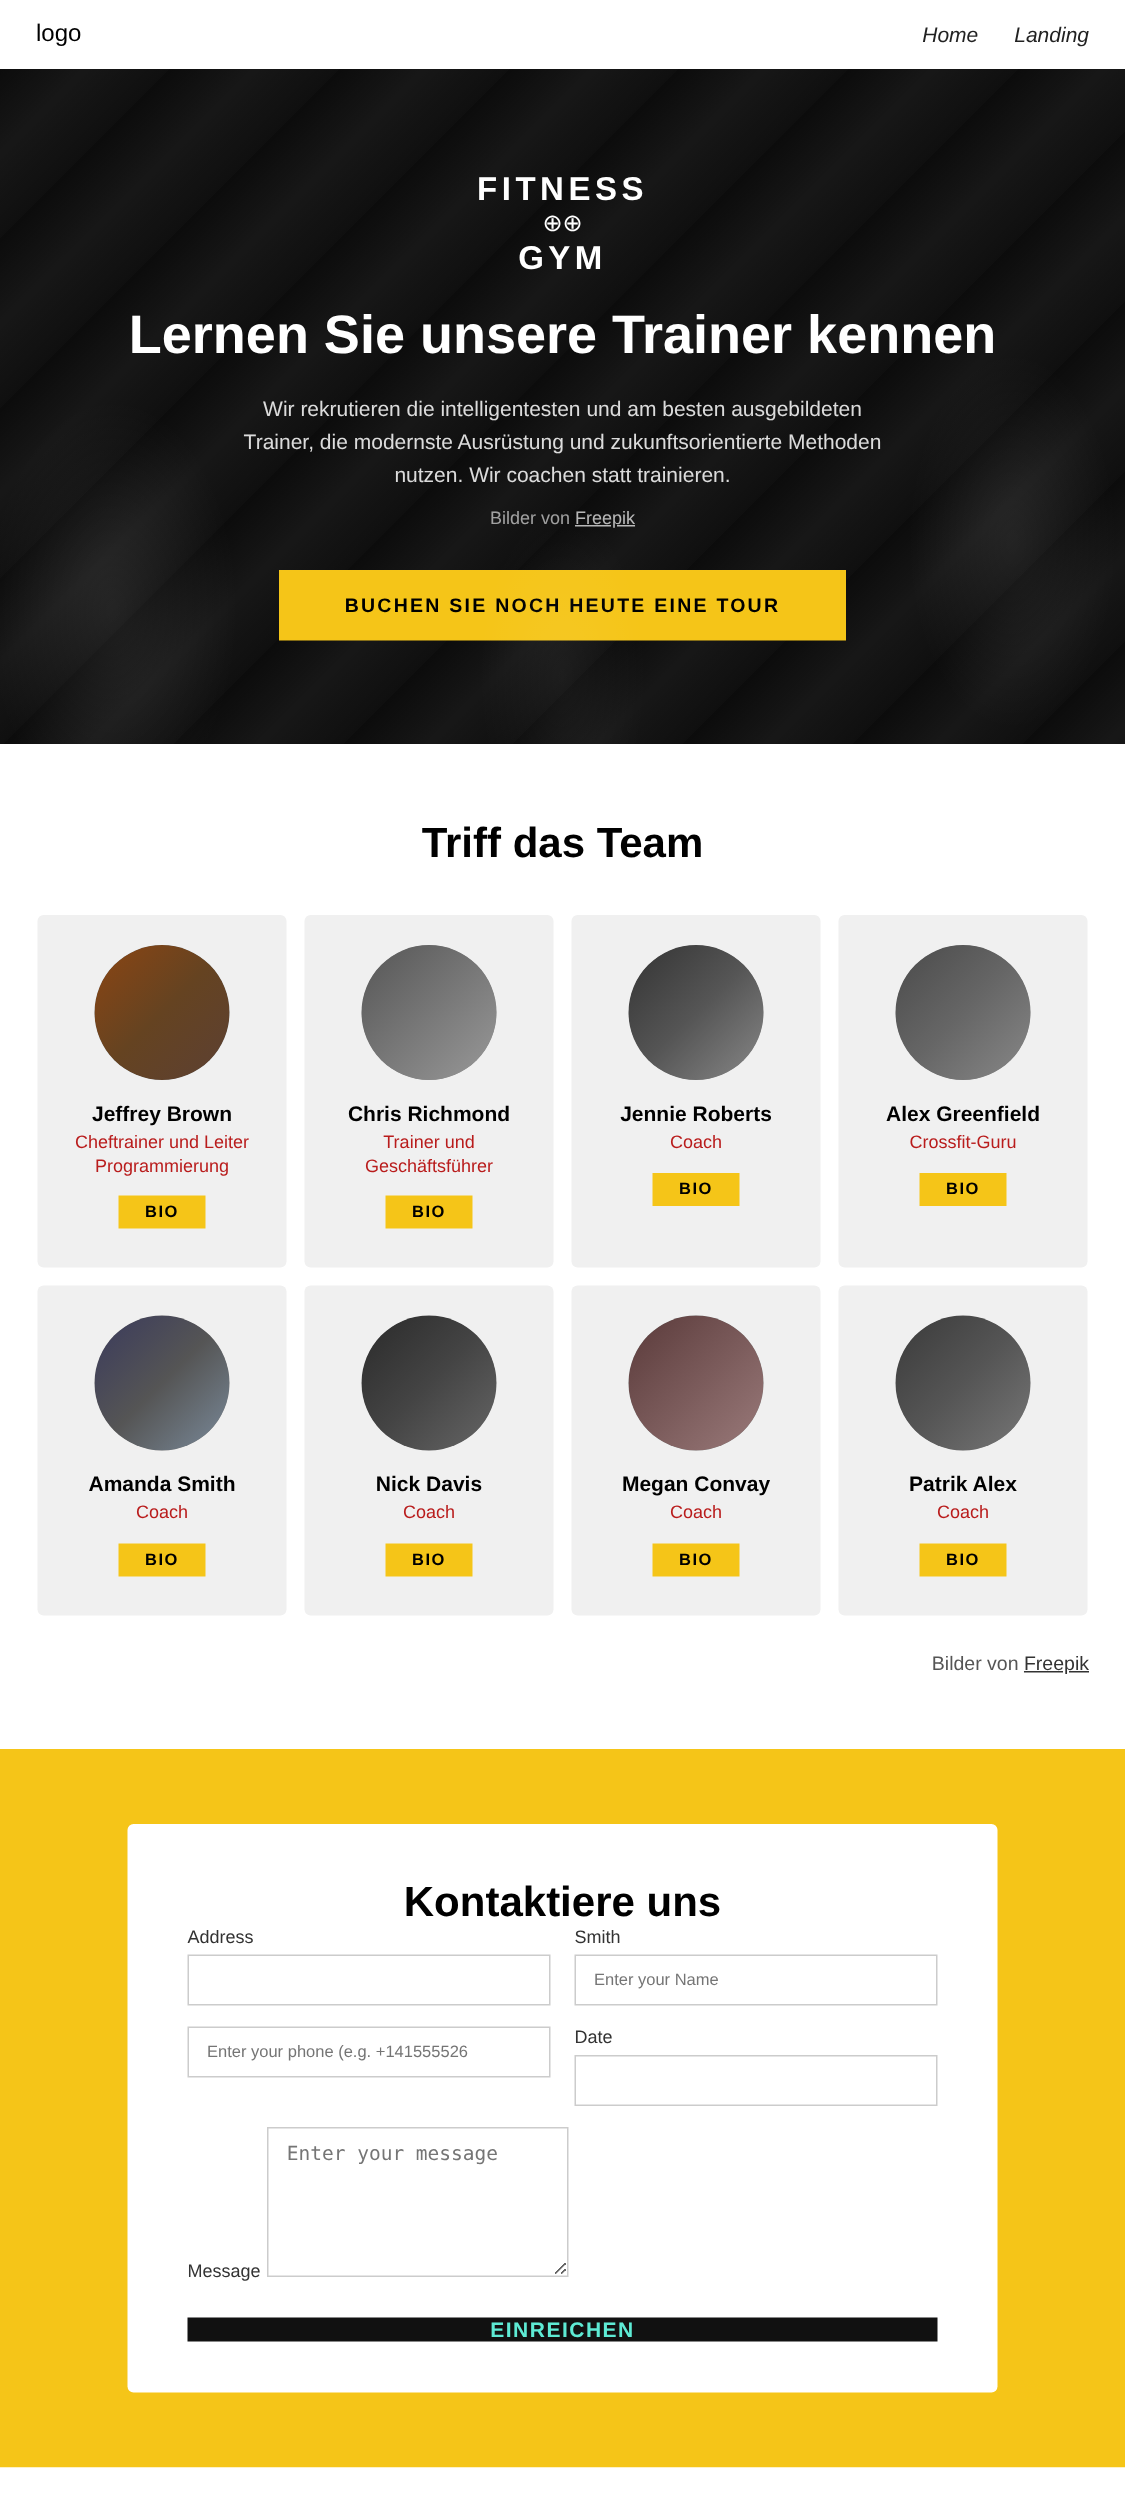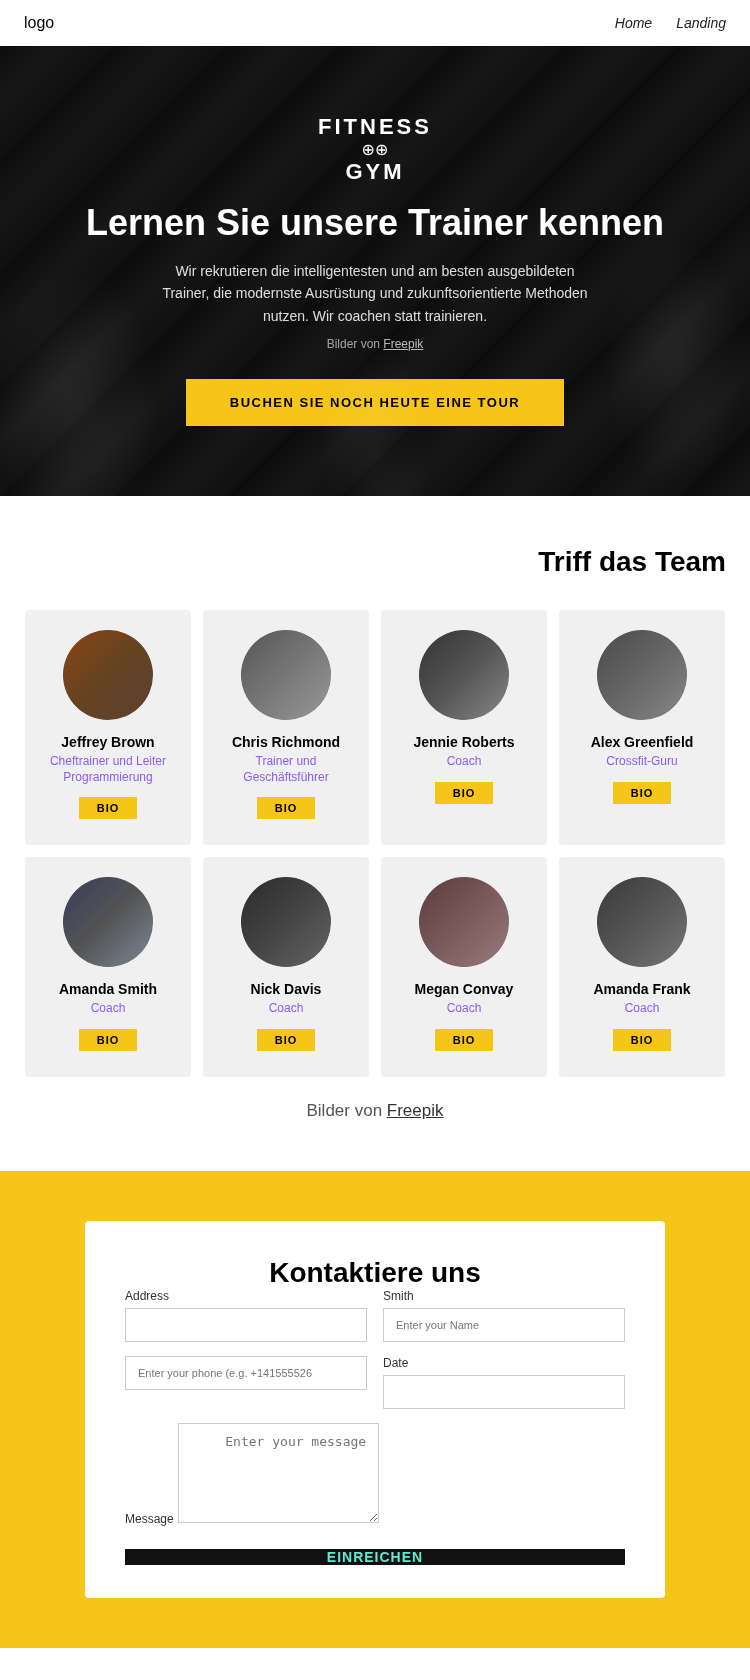--- a/index.html
+++ b/index.html
@@ -51,21 +51,21 @@
       display: flex; flex-direction: column; align-items: center; margin-bottom: 18px;
     }
     .gym-logo-text {
       font-size: 22px; font-weight: 900; letter-spacing: 3px; line-height: 1;
       text-transform: uppercase; color: #fff;
     }
     .gym-logo-icon { font-size: 16px; color: #fff; margin: 2px 0; }
 
     
     .team-section { padding: 50px 24px 20px; background: #fff; }
-    .team-title { text-align: right; font-size: 28px; font-weight: 900; margin-bottom: 32px; }
+    .team-title { text-align: center; font-size: 28px; font-weight: 900; margin-bottom: 32px; }
     .team-grid {
       display: grid; grid-template-columns: repeat(4, 1fr); gap: 12px;
       max-width: 700px; margin: 0 auto;
     }
     .team-card {
       background: #f0f0f0; border-radius: 4px; padding: 20px 12px 26px;
       display: flex; flex-direction: column; align-items: center; text-align: center;
     }
     .avatar {
       width: 90px; height: 90px; border-radius: 50%; background: #888;
@@ -80,49 +80,49 @@
     .av-jeffrey { background: linear-gradient(135deg, #8B4513, #654321, #5C4033); }
     .av-chris { background: linear-gradient(135deg, #555, #777, #999); }
     .av-jennie { background: linear-gradient(135deg, #333, #555, #888); }
     .av-alex { background: linear-gradient(135deg, #4a4a4a, #666, #888); }
     .av-amanda { background: linear-gradient(135deg, #3a3a5c, #555, #7a8a9a); }
     .av-nick { background: linear-gradient(135deg, #2a2a2a, #444, #666); }
     .av-megan { background: linear-gradient(135deg, #5a3a3a, #7a5a5a, #9a7a7a); }
     .av-patrik { background: linear-gradient(135deg, #3a3a3a, #555, #777); }
 
     .member-name { font-size: 14px; font-weight: 700; margin-bottom: 4px; }
-    .member-role { font-size: 12px; color: #8b5cf6; margin-bottom: 12px; line-height: 1.3; }
+    .member-role { font-size: 12px; color: #b91c1c; margin-bottom: 12px; line-height: 1.3; }
     .bio-btn {
       background: #f5c518; color: #000; font-size: 11px; font-weight: 700;
       letter-spacing: 1px; padding: 5px 18px; border: none; cursor: pointer;
       text-transform: uppercase;
     }
 
-    .team-credit { text-align: center; font-size: 17px; color: #555; margin-top: 24px; margin-bottom: 0; }
+    .team-credit { text-align: right; font-size: 13px; color: #555; margin-top: 24px; margin-bottom: 0; }
     .team-credit a { color: #333; text-decoration: underline; }
 
     
     .contact-section {
       background: #f5c518; padding: 50px 24px; margin-top: 30px;
     }
     .contact-card {
       background: #fff; border-radius: 4px; padding: 36px 40px 32px;
       max-width: 580px; margin: 0 auto;
     }
     .contact-title { font-size: 28px; font-weight: 900; text-align: center; }
     .form-row { display: flex; gap: 16px; margin-bottom: 14px; }
     .form-col { display: flex; flex-direction: column; flex: 1; justify-content: space-between; }
     .form-label { font-size: 12px; color: #333; margin-bottom: 5px; }
     .form-input {
       border: 1px solid #ccc; padding: 10px 12px; font-size: 11px;
       color: #999; outline: none; background: #fff;
     }
     .form-textarea {
       border: 1px solid #ccc; padding: 10px 12px; font-size: 13px;
-      color: #999; outline: none; resize: vertical; height: 100px; background: #fff; text-align: right;
+      color: #999; outline: none; resize: vertical; height: 100px; background: #fff;
     }
     .form-full { margin-bottom: 14px; }
     .submit-btn {
       background: #111; color: #5eead4; font-size: 14px; font-weight: 700;
       letter-spacing: 1px; border: none; cursor: pointer;
       width: 100%; text-transform: uppercase; margin-top: 8px;
     }
   </style>
 </head>
 <body>
@@ -207,21 +207,21 @@
         <div class="avatar-inner av-megan"></div>
       </div>
       <div class="member-name">Megan Convay</div>
       <div class="member-role">Coach</div>
       <button class="bio-btn">BIO</button>
     </div>
       <div class="team-card">
       <div class="avatar">
         <div class="avatar-inner av-patrik"></div>
       </div>
-      <div class="member-name">Amanda Frank</div>
+      <div class="member-name">Patrik Alex</div>
       <div class="member-role">Coach</div>
       <button class="bio-btn">BIO</button>
     </div>
     </div>
   <p class="team-credit">
     <span>Bilder von </span>
     <a href="#">Freepik</a>
   </p>
 </section>
 

